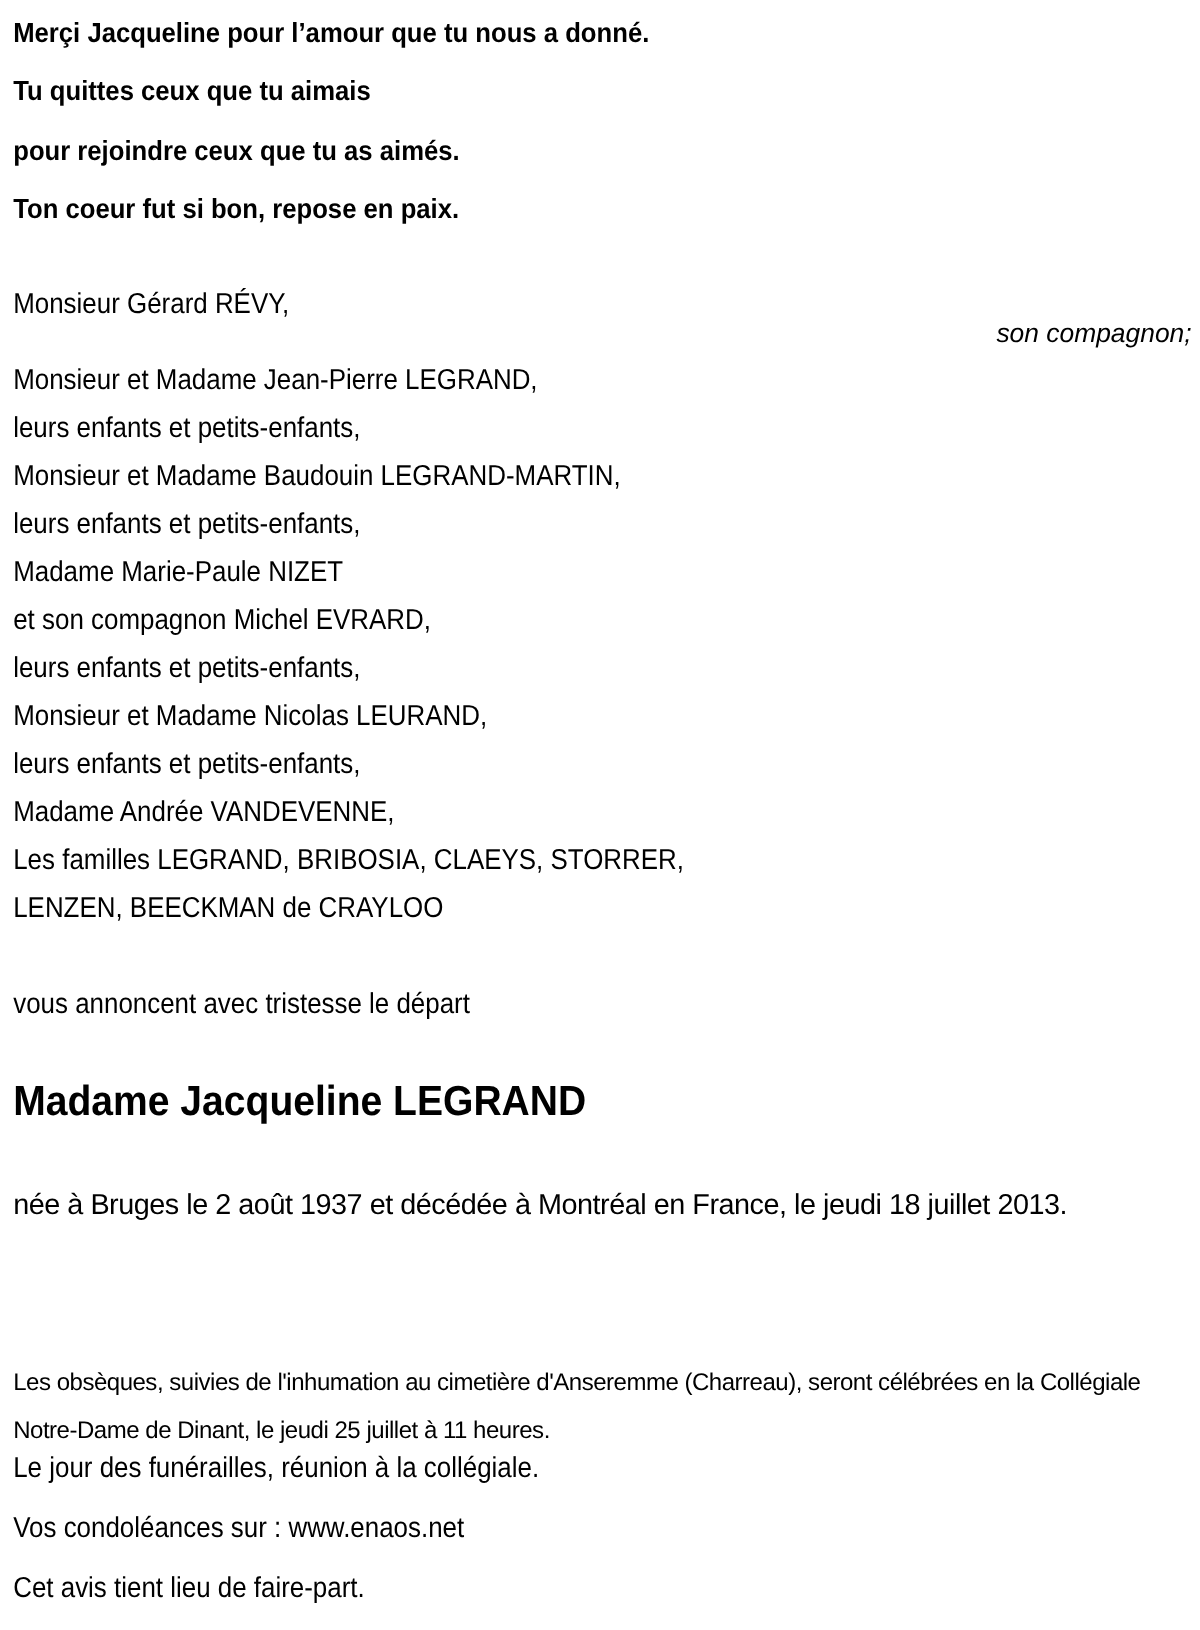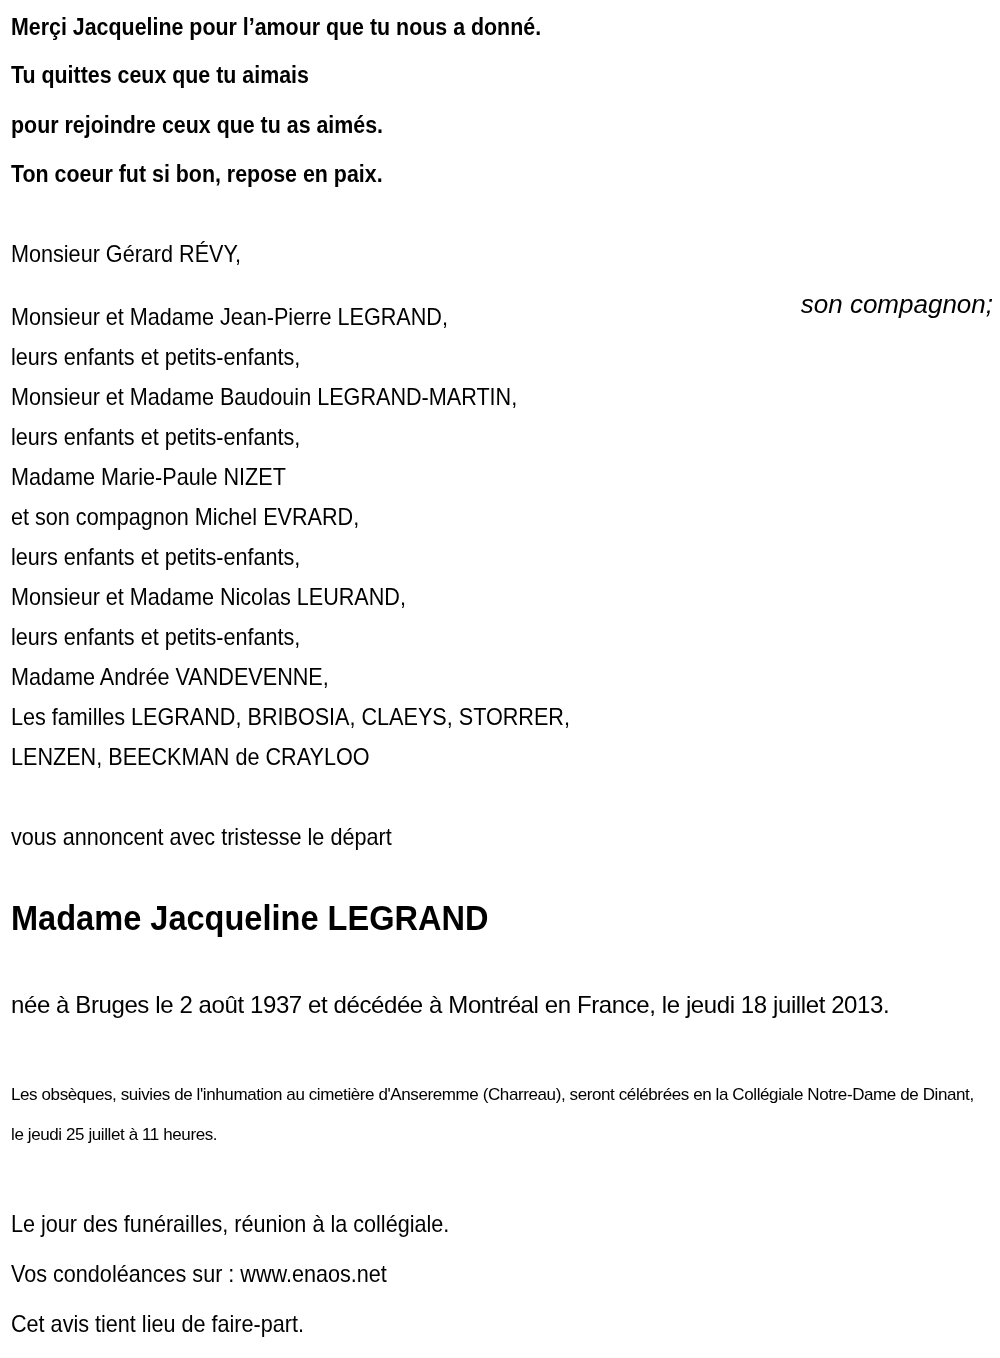--- a/index.html
+++ b/index.html
@@ -34,24 +34,23 @@
       font-size: 23px;
     }
     .name-line {
       font-size: 24px;
     }
     .right-note {
       position: absolute;
       right: 0;
       left: auto;
       font-style: italic;
-      font-size: 26px;
+      font-size: 22px;
       white-space: nowrap;
       line-height: 30px;
-      margin-top: 26px;
     }
     .title {
       position: absolute;
       left: 0;
       font-weight: bold;
       font-size: 35px;
       line-height: 44px;
       white-space: nowrap;
     }
     .para {
@@ -86,18 +85,18 @@
   <div class="line name-line" style="top:622px; transform:scaleX(0.9);">leurs enfants et petits-enfants,</div>
   <div class="line name-line" style="top:662px; transform:scaleX(0.9);">Madame Andrée VANDEVENNE,</div>
   <div class="line name-line" style="top:702px; transform:scaleX(0.9);">Les familles LEGRAND, BRIBOSIA, CLAEYS, STORRER,</div>
   <div class="line name-line" style="top:742px; transform:scaleX(0.9);">LENZEN, BEECKMAN de CRAYLOO</div>
 
   <div class="line name-line" style="top:822px; transform:scaleX(0.9);">vous annoncent avec tristesse le départ</div>
 
   <div class="title" style="top:896px; transform:scaleX(0.93); transform-origin:left center;">Madame Jacqueline LEGRAND</div>
 
   <div class="para" style="top:985px; font-size:24px; letter-spacing:-0.4px;">née à Bruges le 2 août 1937 et décédée à Montréal en France, le jeudi 18 juillet 2013.</div>
-  <div class="para" style="top:1075px; font-size:17px; letter-spacing:-0.4px;">Les obsèques, suivies de l'inhumation au cimetière d'Anseremme (Charreau), seront célébrées en la Collégiale Notre-Dame de Dinant, le jeudi 25 juillet à 11 heures.</div>
+  <div class="para" style="top:1132px; font-size:20px; letter-spacing:-0.4px;">Les obsèques, suivies de l'inhumation au cimetière d'Anseremme (Charreau), seront célébrées en la Collégiale Notre-Dame de Dinant, le jeudi 25 juillet à 11 heures.</div>
   <div class="line name-line" style="top:1209px; transform:scaleX(0.9);">Le jour des funérailles, réunion à la collégiale.</div>
   <div class="line name-line" style="top:1259px; transform:scaleX(0.9);"><span>Vos condoléances sur : </span><span>www.enaos.net</span></div>
   <div class="line name-line" style="top:1309px; transform:scaleX(0.9);">Cet avis tient lieu de faire-part.</div>
 
 </div>
 
 </body></html>

